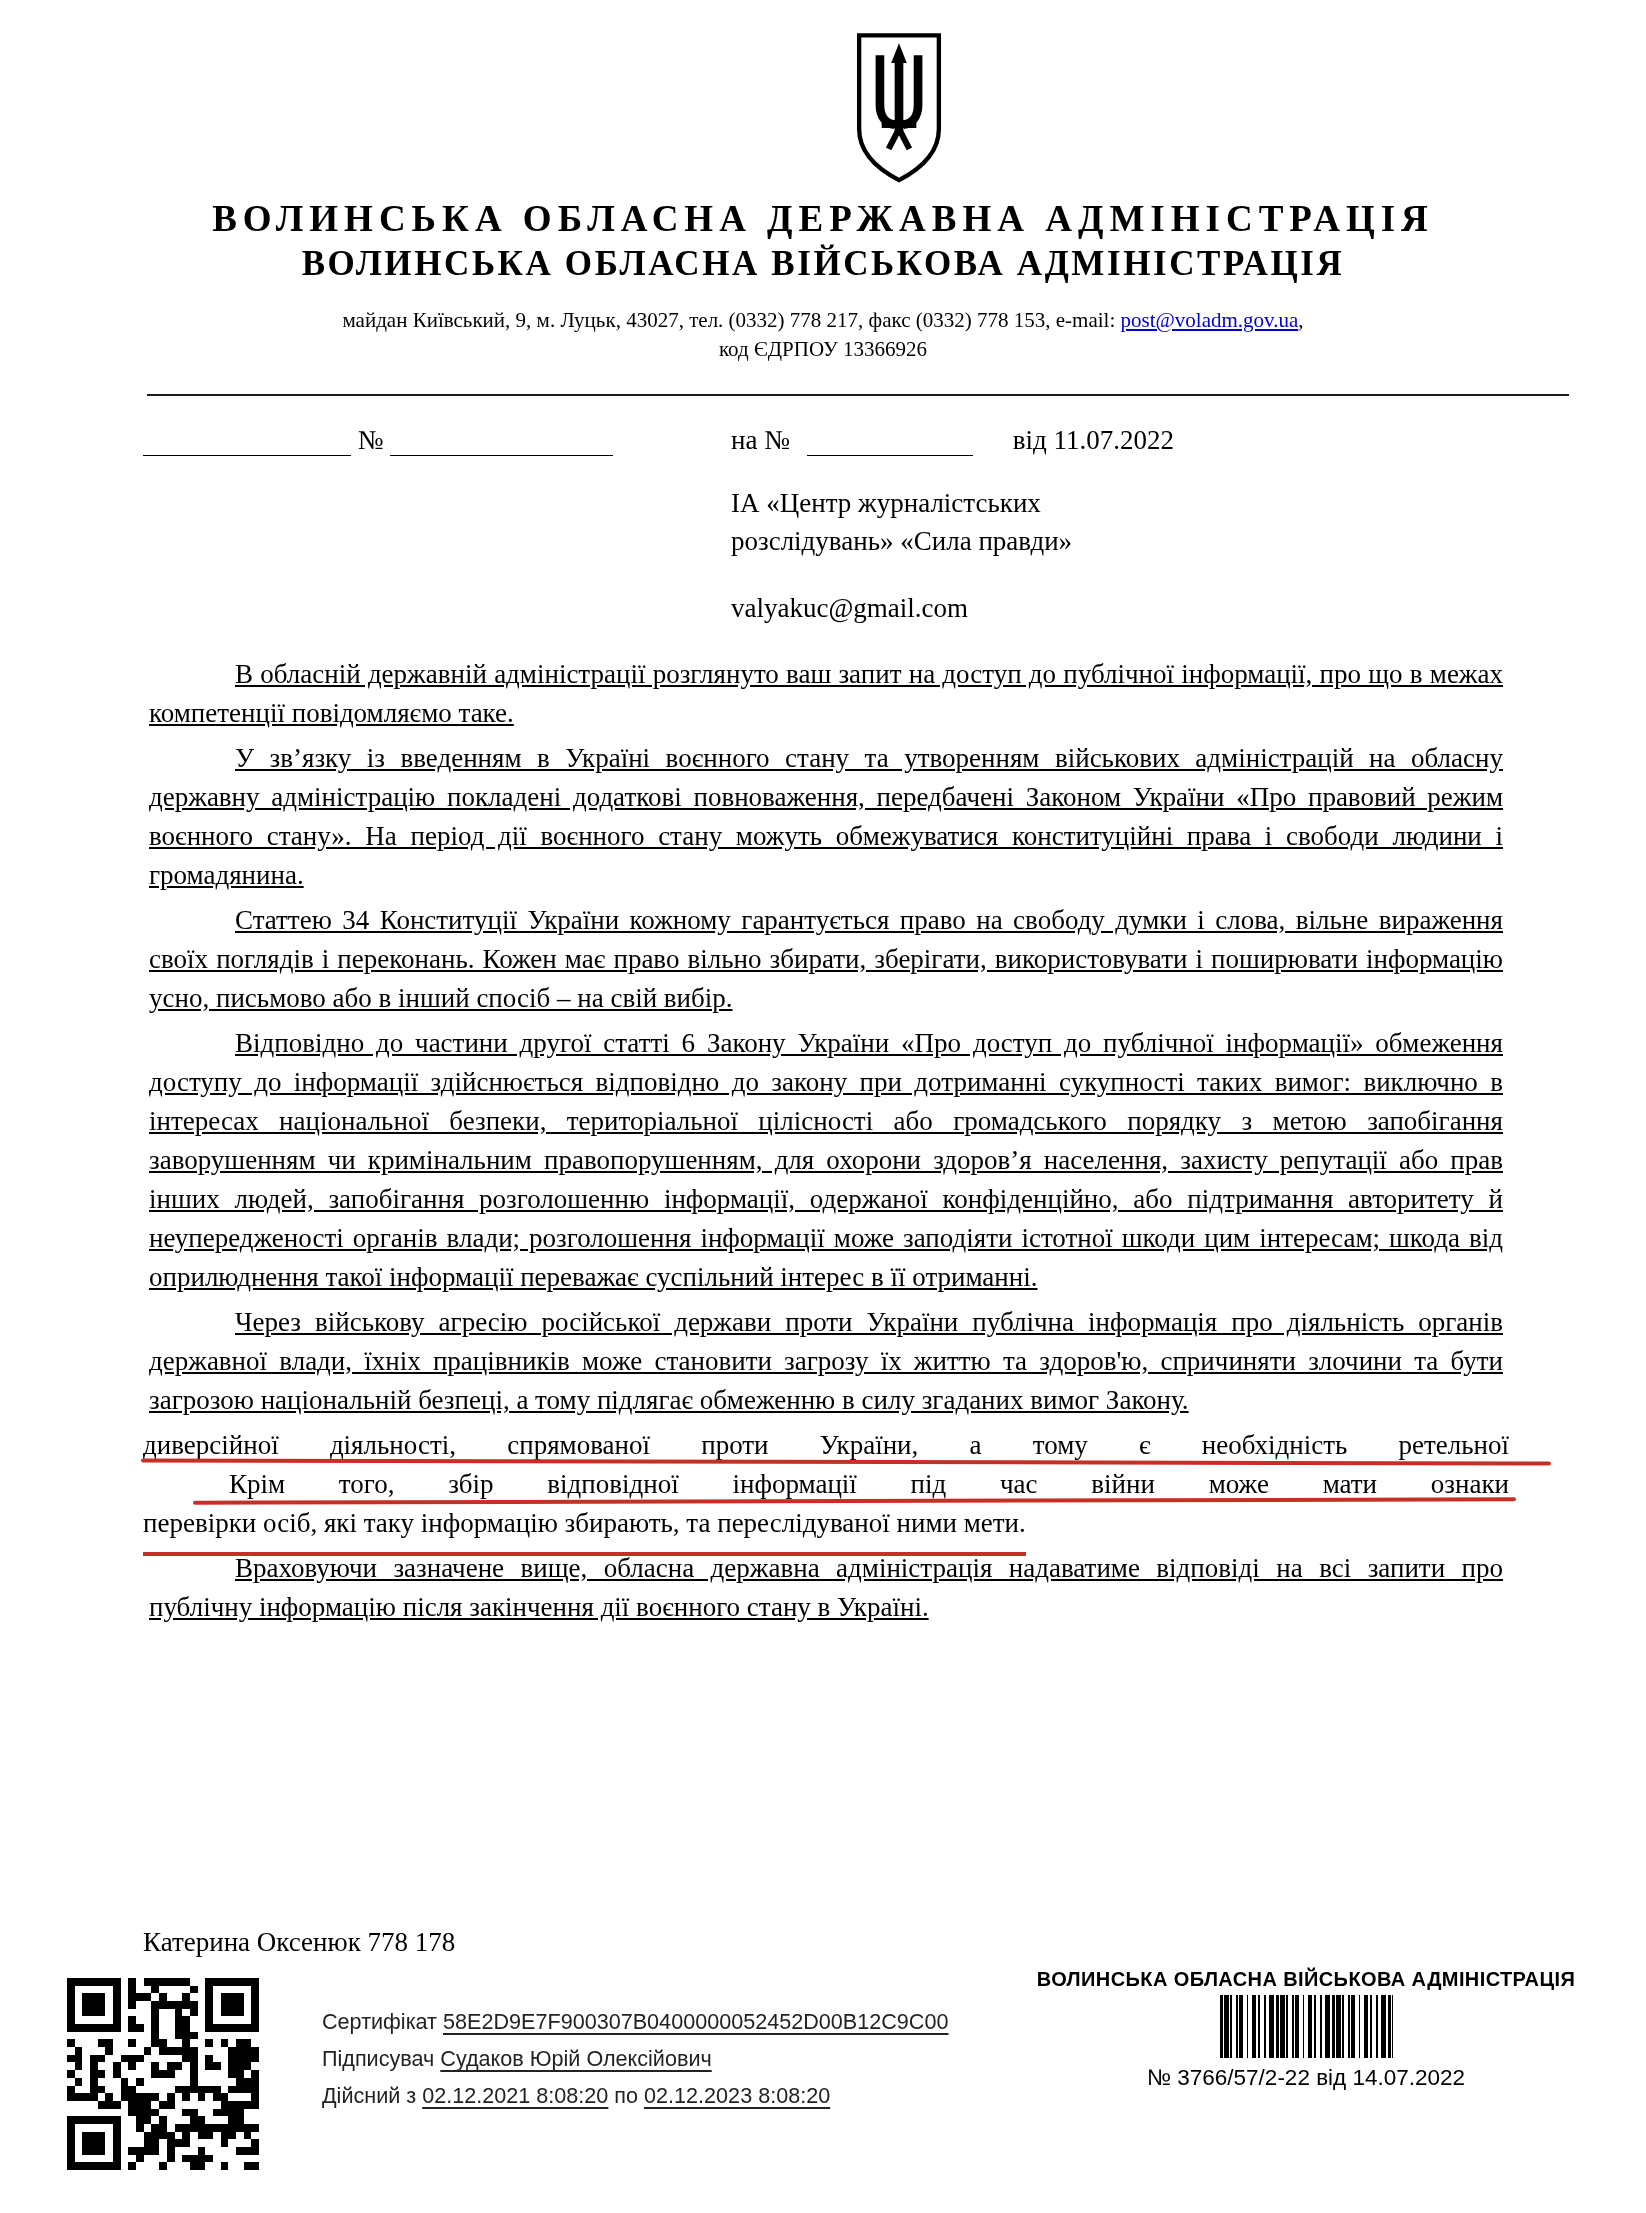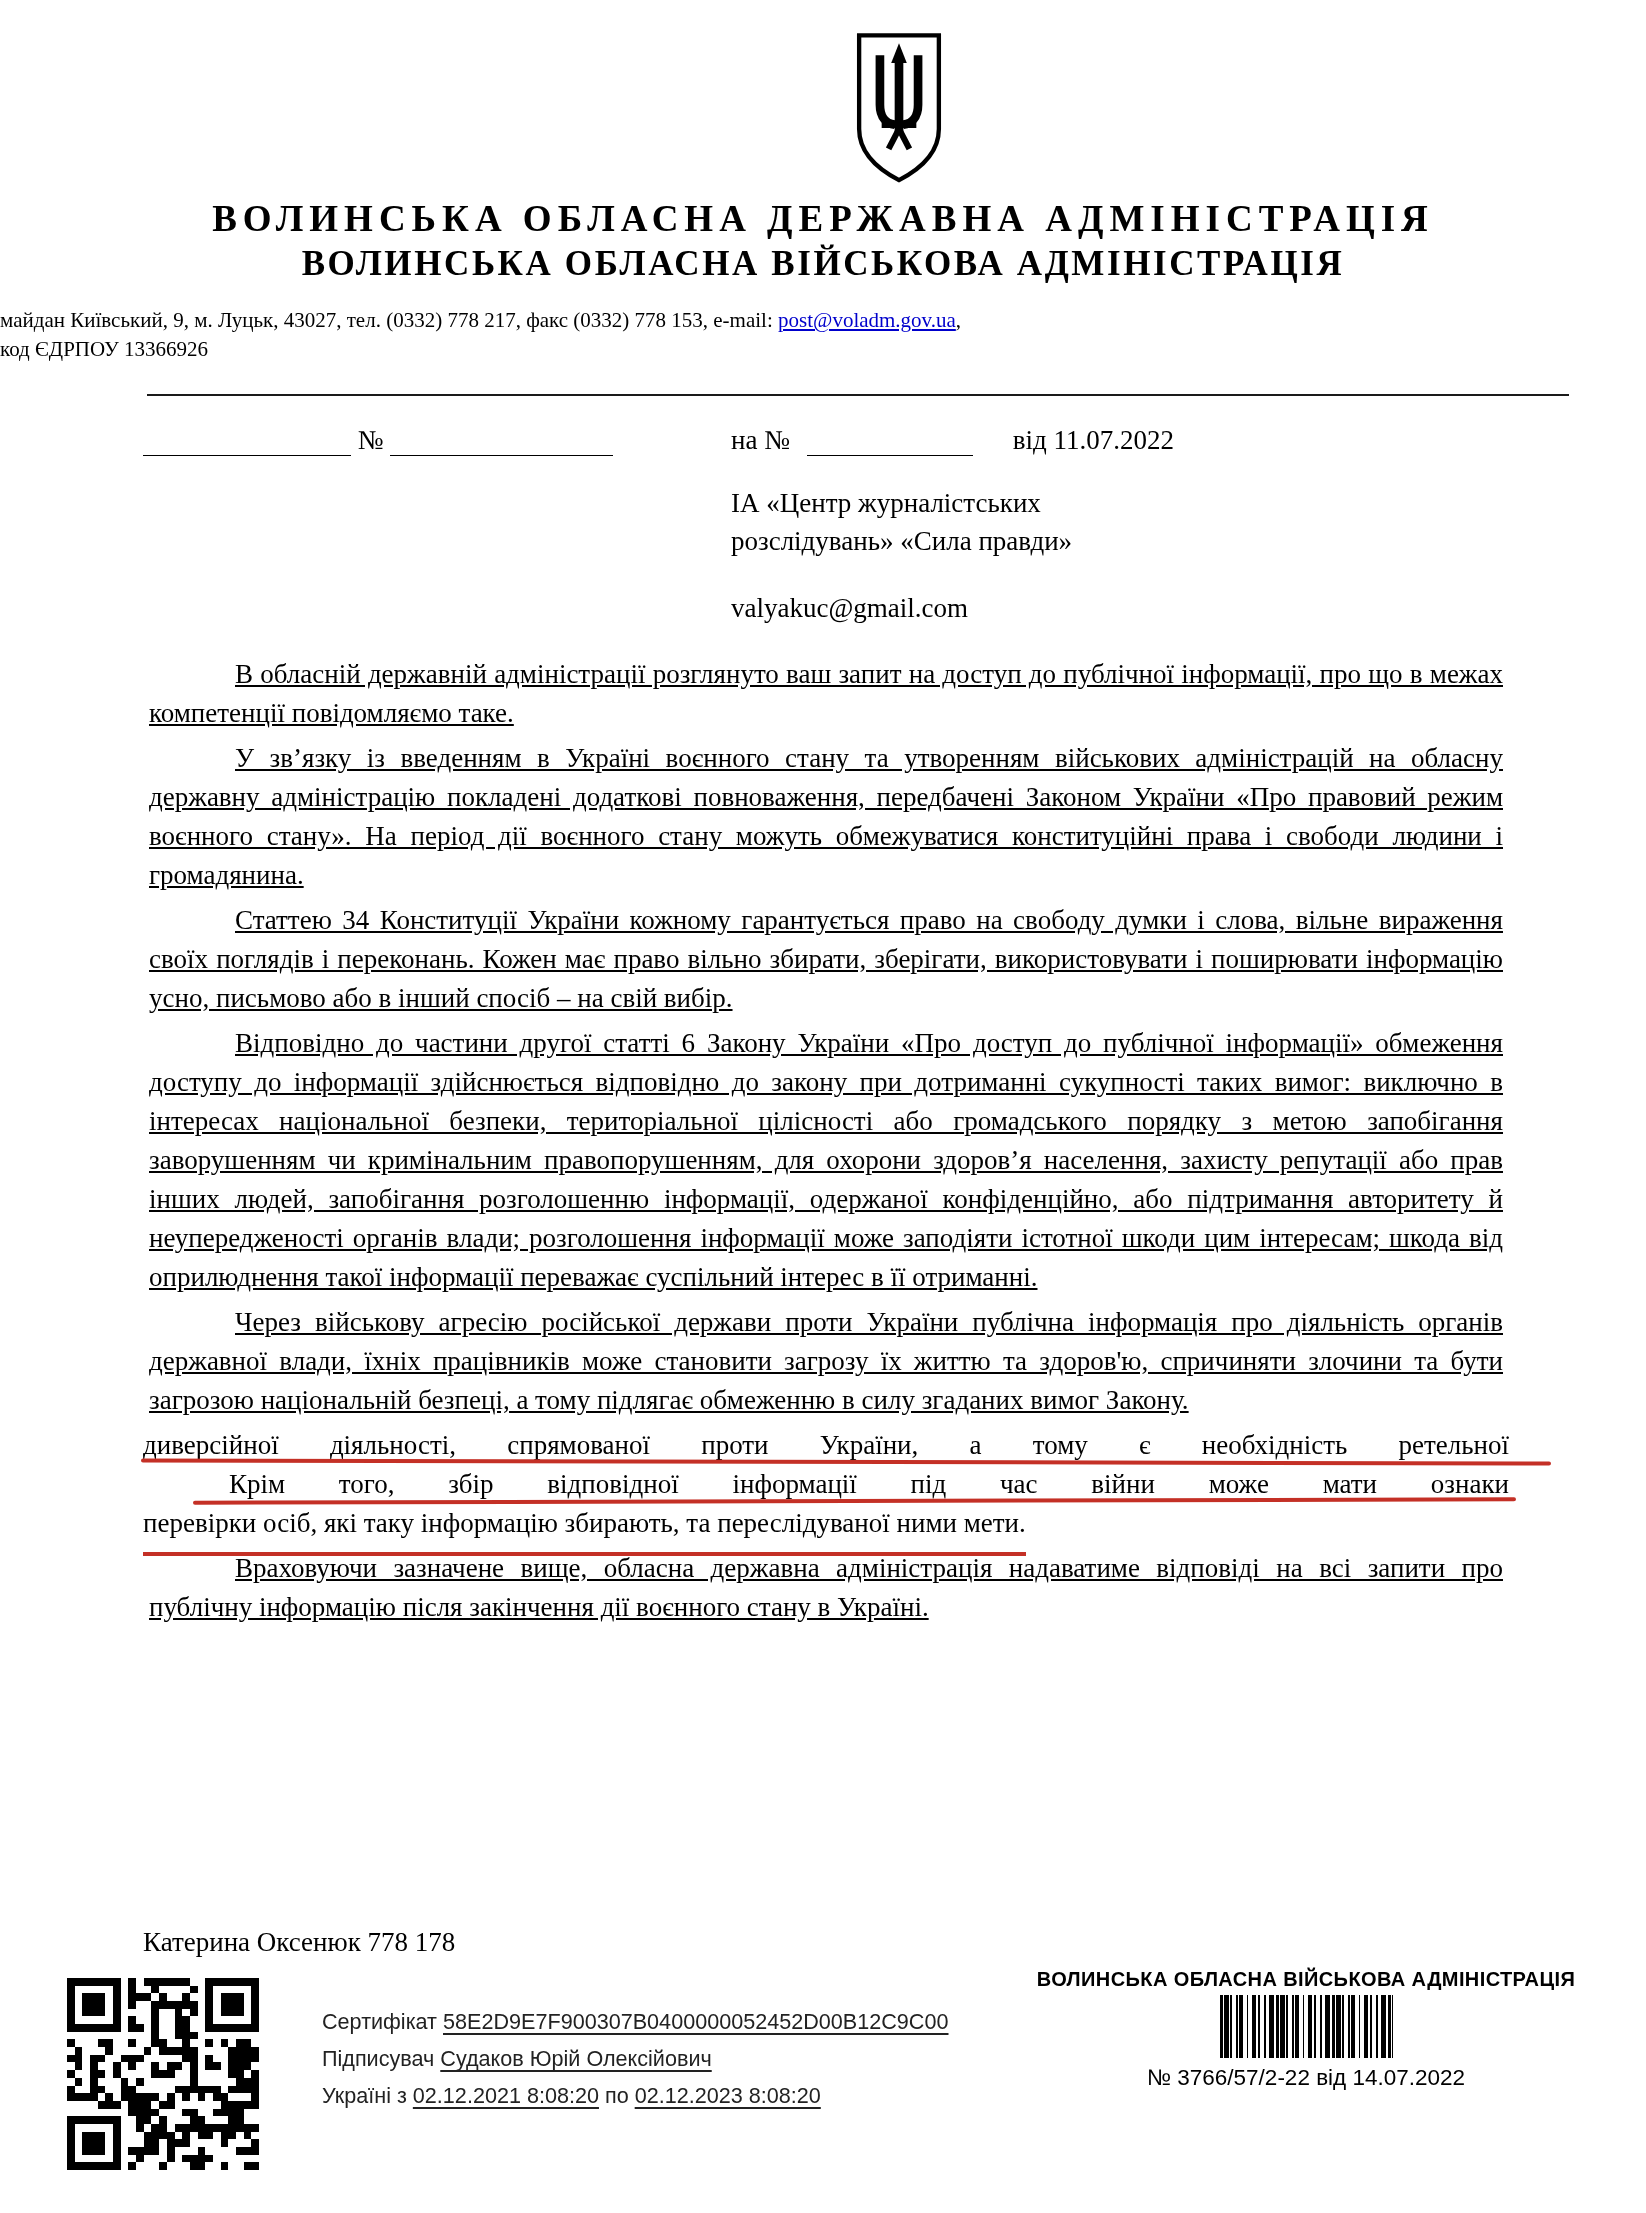--- a/index.html
+++ b/index.html
@@ -7,21 +7,21 @@
         font-family:"Liberation Serif","DejaVu Serif",serif;overflow:hidden;}
 
   
   .emblem{position:absolute;left:853px;top:31px;width:92px;height:156px;}
 
   
   .org1{position:absolute;left:0;top:197px;width:1646px;text-align:center;
         font-weight:bold;font-size:37px;letter-spacing:6px;}
   .org2{position:absolute;left:0;top:244px;width:1646px;text-align:center;
         font-weight:bold;font-size:35px;letter-spacing:2.6px;}
-  .contact{position:absolute;left:0;top:306px;width:1646px;text-align:left;
+  .contact{position:absolute;left:0;top:306px;width:1646px;text-align:center;
            font-size:21px;line-height:28.5px;}
   .contact a{color:#0000cc;text-decoration:underline;}
   .rule{position:absolute;left:147px;top:394px;width:1422px;height:0;
         border-top:2.6px solid #1a1a1a;}
 
   
   .ref-row{position:absolute;left:143px;top:425px;width:1366px;height:39px;font-size:27px;}
   .blank{display:inline-block;border-bottom:1.7px solid #000;height:29px;vertical-align:bottom;}
   .ref-left{position:absolute;left:0;top:0;}
   .ref-right{position:absolute;left:588px;top:0;}
@@ -449,21 +449,21 @@
         <rect x="3" y="24" width="1" height="1" fill="#000"></rect>
         <rect x="4" y="24" width="1" height="1" fill="#000"></rect>
         <rect x="5" y="24" width="1" height="1" fill="#000"></rect>
         <rect x="6" y="24" width="1" height="1" fill="#000"></rect>
       </svg>
   </div>
 
   <div class="cert">
     <div><span>Сертифікат </span><u>58E2D9E7F900307B0400000052452D00B12C9C00</u></div>
     <div><span>Підписувач </span><u>Судаков Юрій Олексійович</u></div>
-    <div><span>Україні з </span><u>02.12.2021 8:08:20</u><span> по </span><u>02.12.2023 8:08:20</u></div>
+    <div><span>Дійсний з </span><u>02.12.2021 8:08:20</u><span> по </span><u>02.12.2023 8:08:20</u></div>
   </div>
 
   <div class="stamp">
     <div class="stamp-org">ВОЛИНСЬКА ОБЛАСНА ВІЙСЬКОВА АДМІНІСТРАЦІЯ</div>
     <div class="barcode"></div>
     <div class="stamp-no">№ 3766/57/2-22 від 14.07.2022</div>
   </div>
 
 </div>
 

